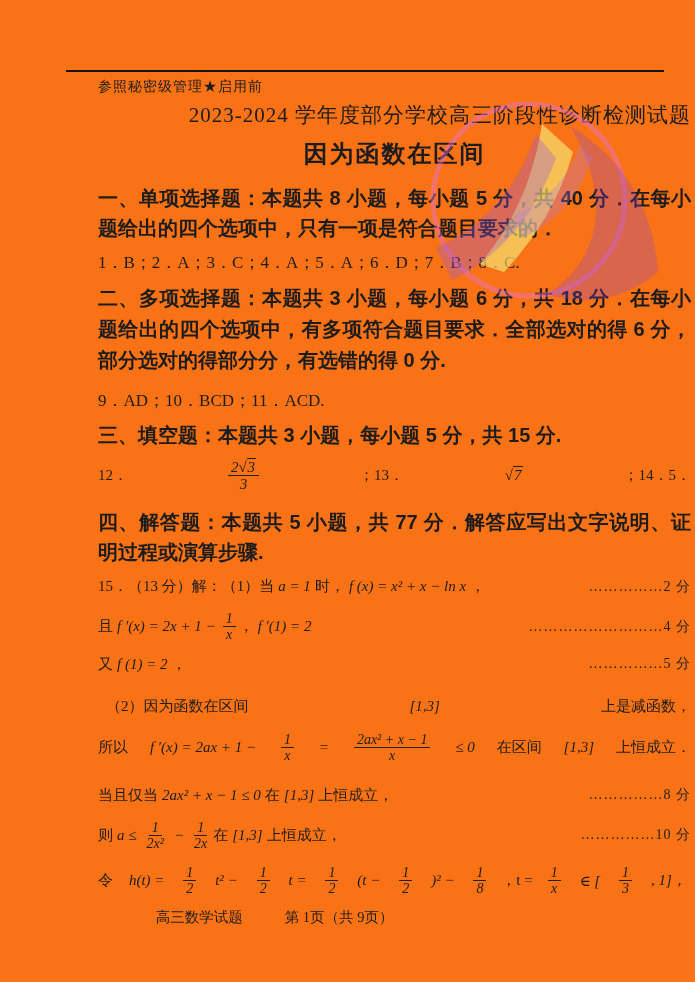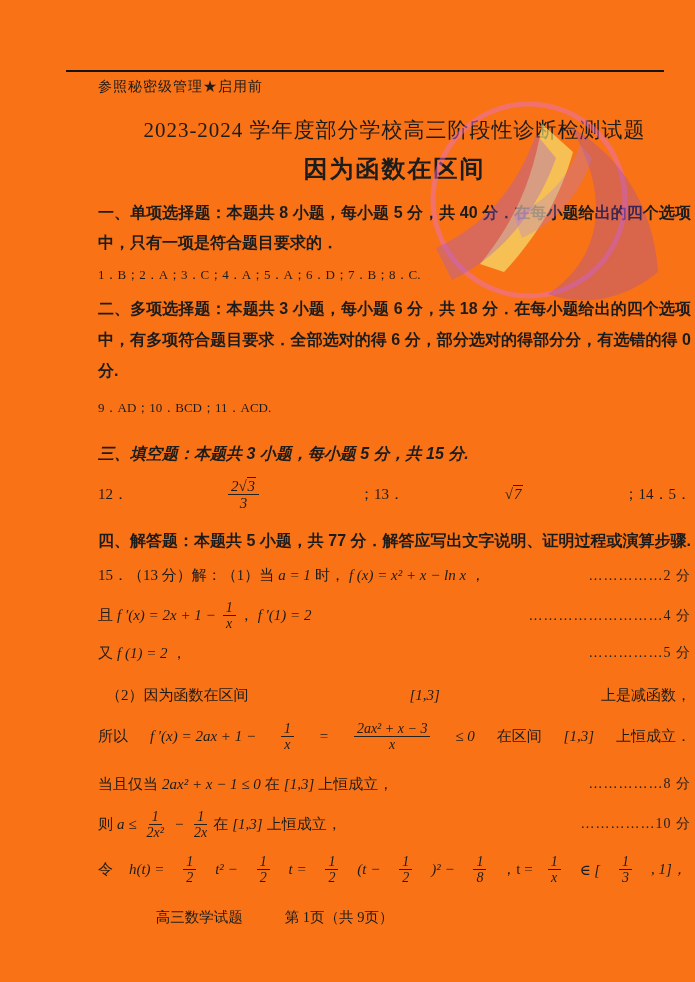--- a/index.html
+++ b/index.html
@@ -2,30 +2,30 @@
 <html><head>
 <meta charset="utf-8">
 <style>
   html,body{margin:0;padding:0;background:#e9e9e9;}
   .page{position:relative;width:695px;height:982px;margin:0 auto;background:#f97316;overflow:hidden;
         font-family:"Liberation Serif","DejaVu Serif",serif;color:#1c1c1c;padding-left:32px;}
   .content{position:relative;z-index:1;padding:0 36px 0 66px;}
   .topline{position:absolute;left:66px;top:70px;width:598px;height:2px;background:#151515;z-index:1;}
   .edge-line{position:absolute;right:3px;top:0;width:2px;height:982px;background:#a9a9a9;z-index:1;}
   .classification{padding-top:78px;font-size:14px;letter-spacing:1px;}
-  .doc-title{text-align:center;font-size:21px;margin-top:20px;letter-spacing:1px;white-space:nowrap;}
+  .doc-title{text-align:right;font-size:21px;margin-top:5px;letter-spacing:1px;white-space:nowrap;}
   .doc-subtitle{text-align:center;font-size:24px;font-weight:700;margin-top:9px;letter-spacing:2px;
         font-family:"Liberation Sans","DejaVu Sans",sans-serif;}
   .heading{font-family:"Liberation Sans","DejaVu Sans",sans-serif;font-weight:700;
-        font-size:16px;line-height:30px;text-align:justify;}
+        font-size:20px;line-height:30px;text-align:justify;}
   .hd1{margin-top:13px;}
   .hd2{margin-top:9px;line-height:31px;}
-  .hd3{margin-top:22px;font-style:italic;}
+  .hd3{margin-top:8px;}
   .hd4{margin-top:15px;}
-  .ans{font-size:13px;margin-top:8px;}
+  .ans{font-size:17px;margin-top:8px;}
   .ans2{margin-top:13px;}
   .line{display:flex;align-items:center;font-size:15px;flex-wrap:nowrap;justify-content:space-between;}
   .cn{white-space:nowrap;}
   .m{font-style:italic;margin:0 4px;white-space:nowrap;}
   .dots{margin-left:auto;white-space:nowrap;font-size:14px;color:#222;letter-spacing:1px;}
   .frac{display:inline-flex;flex-direction:column;align-items:center;vertical-align:middle;
         font-style:italic;line-height:1.08;margin:0 3px;font-size:14px;}
   .frac .fn{padding:0 3px;border-bottom:1.3px solid #222;display:inline-flex;align-items:flex-end;}
   .frac .fd{padding:0 3px;}
   .sqrt{font-style:normal;}
@@ -122,21 +122,21 @@
 
     <div class="line l6">
       <span class="cn">所以</span>
       <span class="m">f ′(x) = 2ax + 1 −</span>
       <span class="frac">
         <span class="fn">1</span>
         <span class="fd">x</span>
       </span>
       <span class="m">=</span>
       <span class="frac">
-        <span class="fn">2ax² + x − 3</span>
+        <span class="fn">2ax² + x − 1</span>
         <span class="fd">x</span>
       </span>
       <span class="m">≤ 0</span>
       <span class="cn">在区间</span>
       <span class="m">[1,3]</span>
       <span class="cn">上恒成立．</span>
     </div>
 
     <div class="line l7">
       <span class="cn">当且仅当</span>

